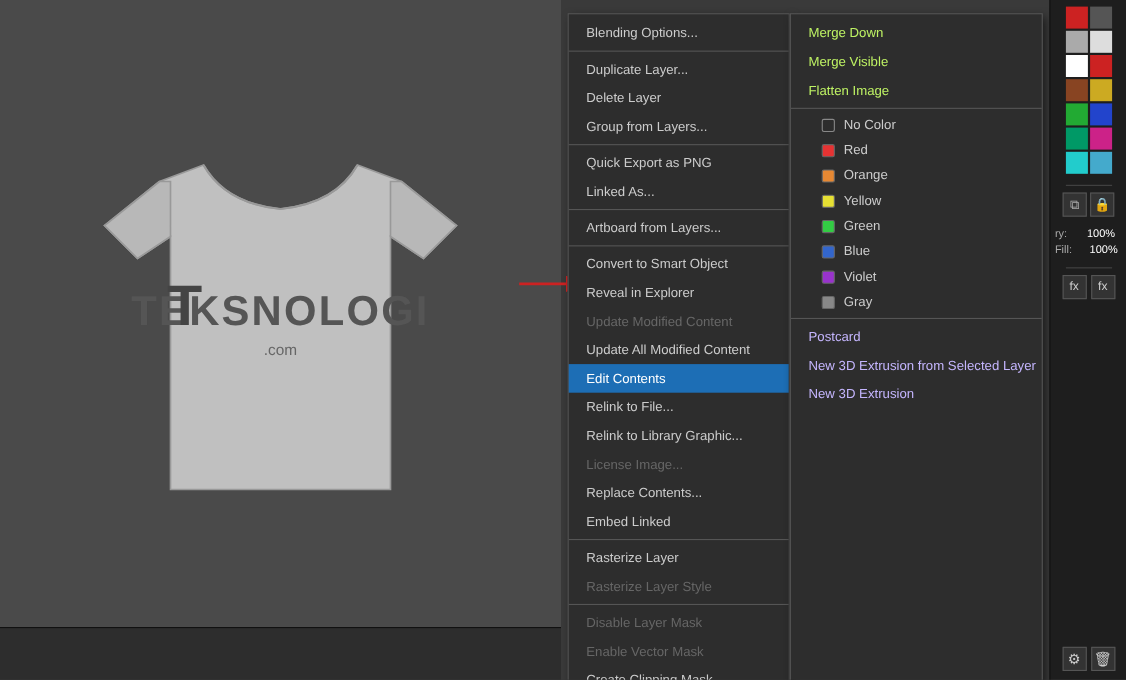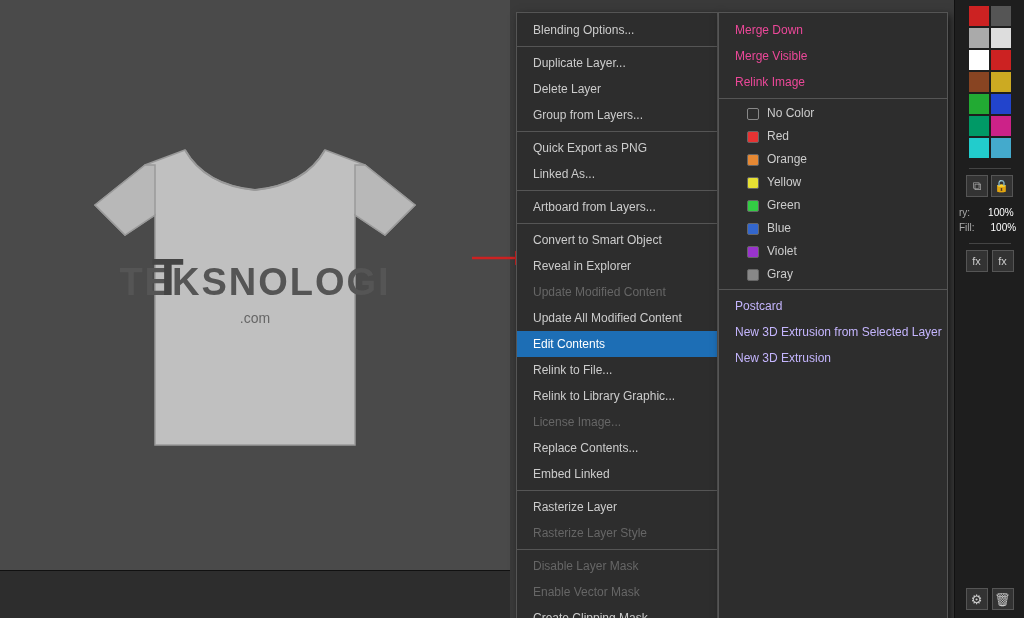--- a/index.html
+++ b/index.html
@@ -89,21 +89,21 @@
       background: #2d2d2d;
       border: 1px solid #555;
       width: 230px;
       box-shadow: 3px 3px 8px rgba(0,0,0,0.6);
       padding: 4px 0;
       position: relative;
     }
 
     .submenu-item {
       padding: 4px 16px;
-      color: #ec4899;
+      color: #bef264;
       cursor: pointer;
       white-space: nowrap;
       font-size: 12px;
       line-height: 18px;
     }
 
     .submenu-item.disabled {
       color: #c4b5fd;
       cursor: default;
     }
@@ -221,21 +221,21 @@
     <div class="menu-separator"></div>
     <div class="menu-item disabled">Disable Layer Mask</div>
     <div class="menu-item disabled">Enable Vector Mask</div>
     <div class="menu-item">Create Clipping Mask</div>
 
   </div>
 
   <div class="submenu">
     <div class="submenu-item">Merge Down</div>
     <div class="submenu-item">Merge Visible</div>
-    <div class="submenu-item">Relink Image</div>
+    <div class="submenu-item">Flatten Image</div>
     <div class="submenu-separator"></div>
     <div class="color-list-item">
       <div class="color-dot" style="background:transparent; border:1px solid #888;"></div>
       <span>No Color</span>
     </div>
     <div class="color-list-item">
       <div class="color-dot" style="background:#e63333;"></div>
       <span>Red</span>
     </div>
     <div class="color-list-item">

